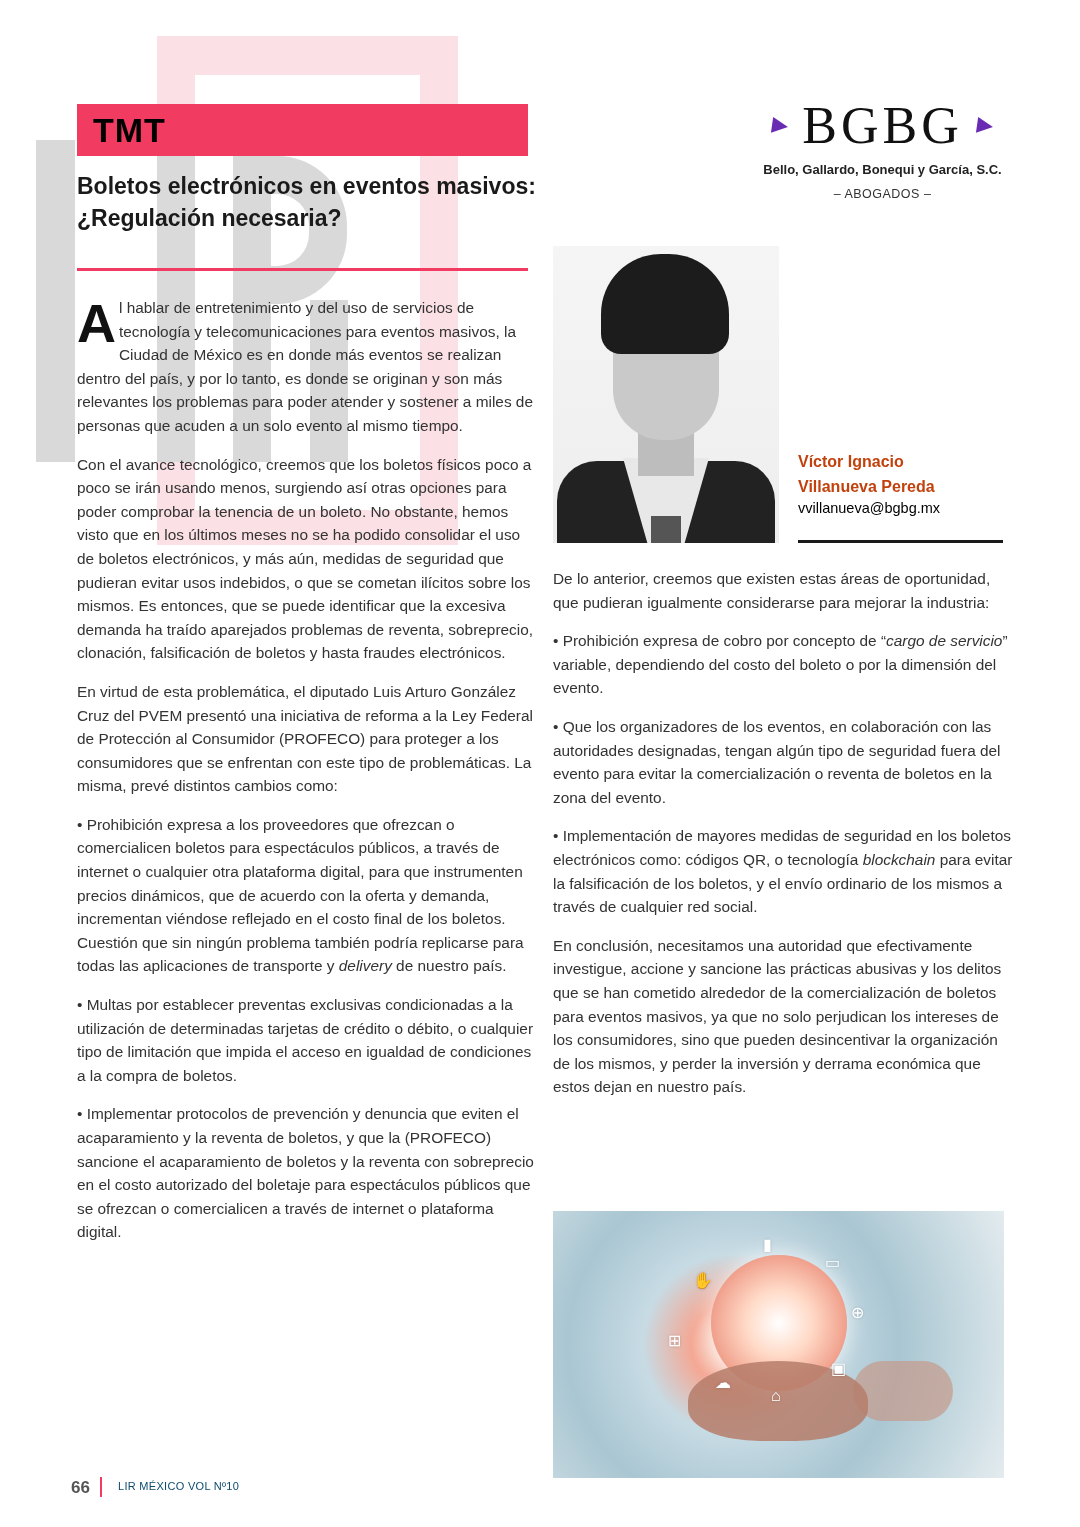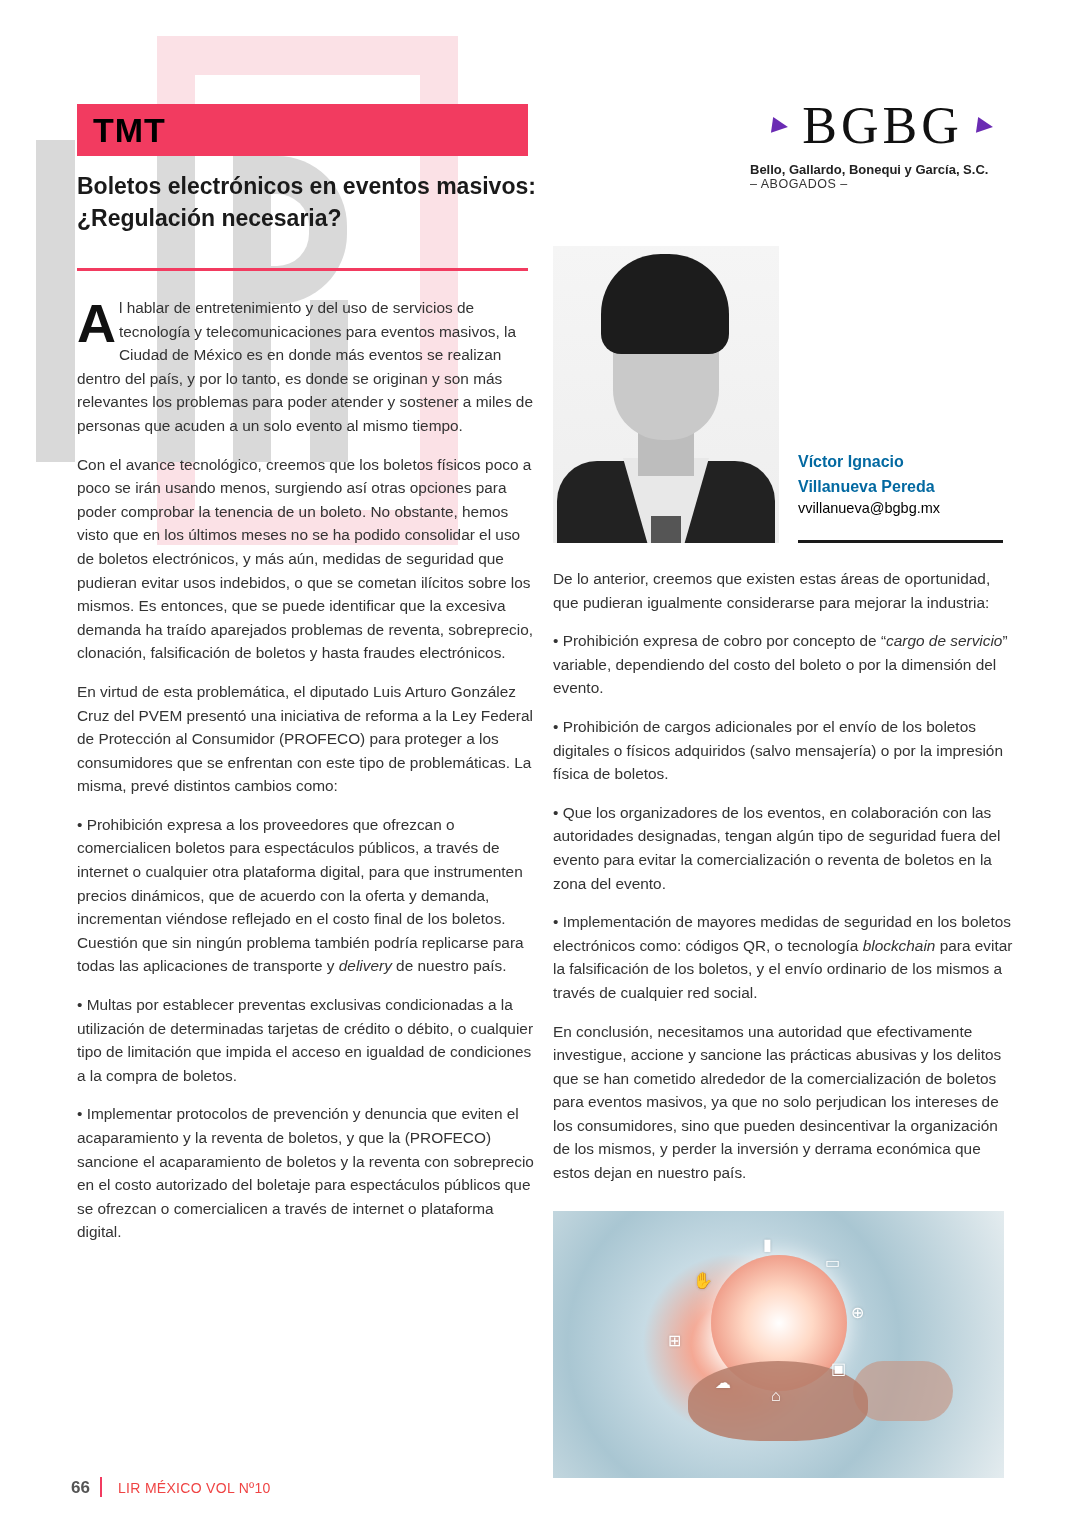--- a/index.html
+++ b/index.html
@@ -16,51 +16,51 @@
   .tmt-bar { position:absolute; left:77px; top:104px; width:451px; height:52px; background:#f23b60; }
   .tmt-label { position:absolute; left:93px; top:111px; font-size:34px; font-weight:bold; color:#000000; letter-spacing:1px; }
   .title { position:absolute; left:77px; top:170px; width:460px; font-size:23px; line-height:32px; font-weight:bold; color:#1a1a1a; }
   .title-rule { position:absolute; left:77px; top:268px; width:451px; height:3px; background:#f23b60; }
 
   .col-left { position:absolute; left:77px; top:296px; width:460px; font-size:15.4px; line-height:23.6px; color:#333; }
   .col-left p, .col-right p { margin:0 0 15px 0; }
   .dropcap { float:left; font-size:54px; line-height:42px; font-weight:bold; color:#111; margin:6px 3px 0 0; }
   .bullet { margin:0; }
 
-  .logo-wrap { position:absolute; left:750px; top:98px; width:265px; }
+  .logo-wrap { position:absolute; left:750px; top:98px; width:265px; text-align:center; }
   .logo-row { display:flex; align-items:center; justify-content:center; gap:14px; }
   .logo-arrow { width:0; height:0; border-top:8px solid transparent; border-bottom:8px solid transparent; border-left:16px solid #6a2bb3; transform:rotate(8deg); }
   .logo-text { font-family:"Liberation Serif", serif; font-size:52px; letter-spacing:4px; color:#111; line-height:56px; }
   .firm-name { font-size:13px; font-weight:bold; color:#222; margin-top:8px; }
-  .firm-sub { font-size:12.5px; color:#333; margin-top:0; letter-spacing:0.5px; }
+  .firm-sub { font-size:12.5px; color:#333; margin-top:10px; letter-spacing:0.5px; }
 
   .photo { position:absolute; left:553px; top:246px; width:226px; height:297px; background:linear-gradient(180deg,#f5f5f5 0%,#eeeeee 100%); overflow:hidden; }
   .photo .hair { position:absolute; left:48px; top:8px; width:128px; height:100px; background:#1c1c1c; border-radius:60px 60px 20px 20px; }
   .photo .face { position:absolute; left:60px; top:44px; width:106px; height:150px; background:#c9c9c9; border-radius:40px 40px 50px 50px; }
   .photo .neck { position:absolute; left:85px; top:180px; width:56px; height:50px; background:#bdbdbd; }
   .photo .suit { position:absolute; left:4px; top:215px; width:218px; height:90px; background:#222; border-radius:40px 40px 0 0; }
   .photo .shirt { position:absolute; left:70px; top:212px; width:86px; height:90px; background:#e8e8e8; clip-path:polygon(0 0,100% 0,70% 100%,30% 100%); }
   .photo .tie { position:absolute; left:98px; top:270px; width:30px; height:30px; background:#555; }
 
-  .author-name { position:absolute; left:798px; top:449px; font-size:16px; font-weight:bold; line-height:25px; color:#0369a1; }
+  .author-name { position:absolute; left:798px; top:449px; font-size:16px; font-weight:bold; line-height:25px; color:#c2410c; }
   .author-email { position:absolute; left:798px; top:500px; font-size:14.5px; color:#000000; }
   .author-rule { position:absolute; left:798px; top:540px; width:205px; height:3px; background:#1a1a1a; }
 
   .col-right { position:absolute; left:553px; top:567px; width:460px; font-size:15.4px; line-height:23.6px; color:#333; }
 
   .hero { position:absolute; left:553px; top:1211px; width:451px; height:267px; overflow:hidden;
           background:radial-gradient(circle at 40% 50%, #fff3ea 0%, #f4a894 14%, #c7dbe4 30%, #a9c6d2 55%, #e4ecef 100%); }
   .hero .orb { position:absolute; left:158px; top:44px; width:136px; height:136px; border-radius:50%; background:radial-gradient(circle,#fff 0%,#ffd9c6 35%,#f0a08c 70%,rgba(255,255,255,0.6) 100%); box-shadow:0 0 22px rgba(255,255,255,0.8); }
   .hero .hand { position:absolute; left:135px; top:150px; width:180px; height:80px; background:#b57d6a; border-radius:50% 50% 40% 40%; opacity:0.85; }
   .hero .arm { position:absolute; left:300px; top:150px; width:100px; height:60px; background:#c49a8a; border-radius:30px; opacity:0.7; }
   .hero .ic { position:absolute; color:#ffffff; font-size:16px; text-shadow:0 0 3px rgba(0,0,0,0.2); }
 
   .footer-num { position:absolute; left:71px; top:1478px; font-size:17px; font-weight:bold; color:#555; }
   .footer-bar { position:absolute; left:100px; top:1477px; width:2px; height:20px; background:#f23b60; }
-  .footer-text { position:absolute; left:118px; top:1480px; font-size:14px; color:#ef4444; letter-spacing:0.3px; }
+  .footer-text { position:absolute; left:118px; top:1480px; font-size:11px; color:#0c4a6e; letter-spacing:0.3px; }
   em { font-style:italic; }
 </style>
 </head>
 <body>
 
 <div class="wm wm-pink-frame"></div>
 <div class="wm wm-gray wm-L-stem"></div>
 <div class="wm wm-I"></div>
 <div class="wm wm-gray wm-R-stem"></div>
 <div class="wm wm-R-bowl"></div>
@@ -104,21 +104,20 @@
   <div>Víctor Ignacio</div>
   <div>Villanueva Pereda</div>
 </div>
 <div class="author-email">vvillanueva@bgbg.mx</div>
 <div class="author-rule"></div>
 
 <div class="col-right">
   <p style="">De lo anterior, creemos que existen estas áreas de oportunidad, que pudieran igualmente considerarse para mejorar la industria:</p>
   <div style="margin-bottom:15px;">
     <p class="bullet"><span>• Prohibición expresa de cobro por concepto de “</span><em>cargo de servicio</em><span>” variable, dependiendo del costo del boleto o por la dimensión del evento.</span></p>
-    <p class="bullet"><span>• Prohibición de cargos adicionales por el envío de los boletos digitales o físicos adquiridos (salvo mensajería) o por la impresión física de boletos.</span></p>
     <p class="bullet"><span>• Que los organizadores de los eventos, en colaboración con las autoridades designadas, tengan algún tipo de seguridad fuera del evento para evitar la comercialización o reventa de boletos en la zona del evento.</span></p>
     <p class="bullet"><span>• Implementación de mayores medidas de seguridad en los boletos electrónicos como: códigos QR, o tecnología </span><em>blockchain</em><span> para evitar la falsificación de los boletos, y el envío ordinario de los mismos a través de cualquier red social.</span></p>
   </div>
   <p>En conclusión, necesitamos una autoridad que efectivamente investigue, accione y sancione las prácticas abusivas y los delitos que se han cometido alrededor de la comercialización de boletos para eventos masivos, ya que no solo perjudican los intereses de los consumidores, sino que pueden desincentivar la organización de los mismos, y perder la inversión y derrama económica que estos dejan en nuestro país.</p>
 </div>
 
 <div class="hero">
   <div class="arm"></div>
   <div class="orb"></div>
   <div class="hand"></div>

